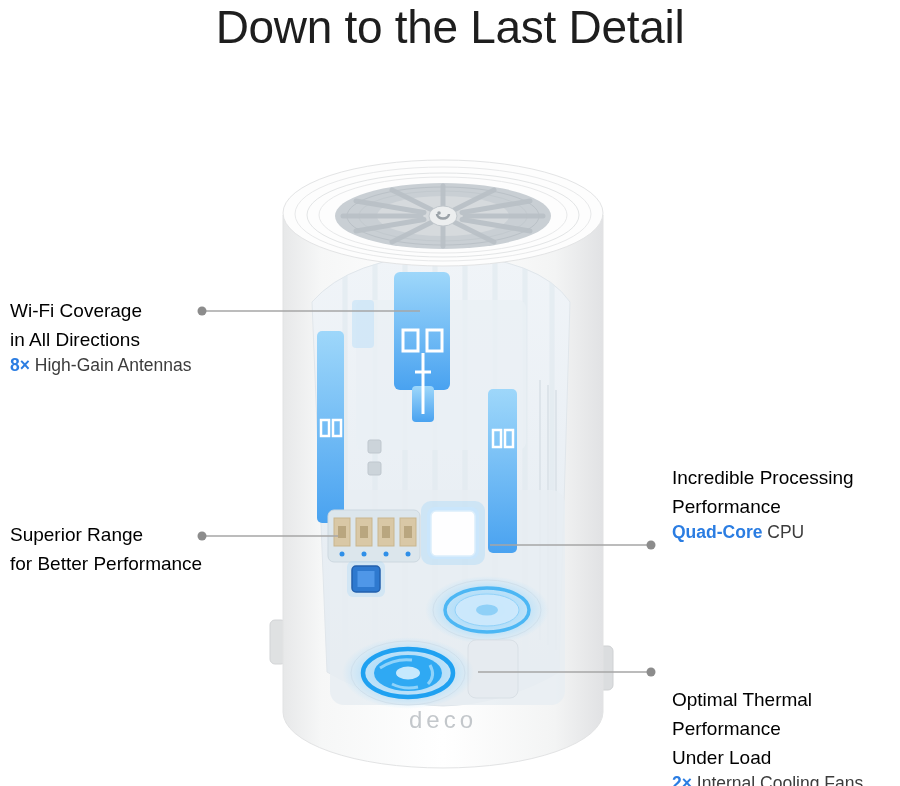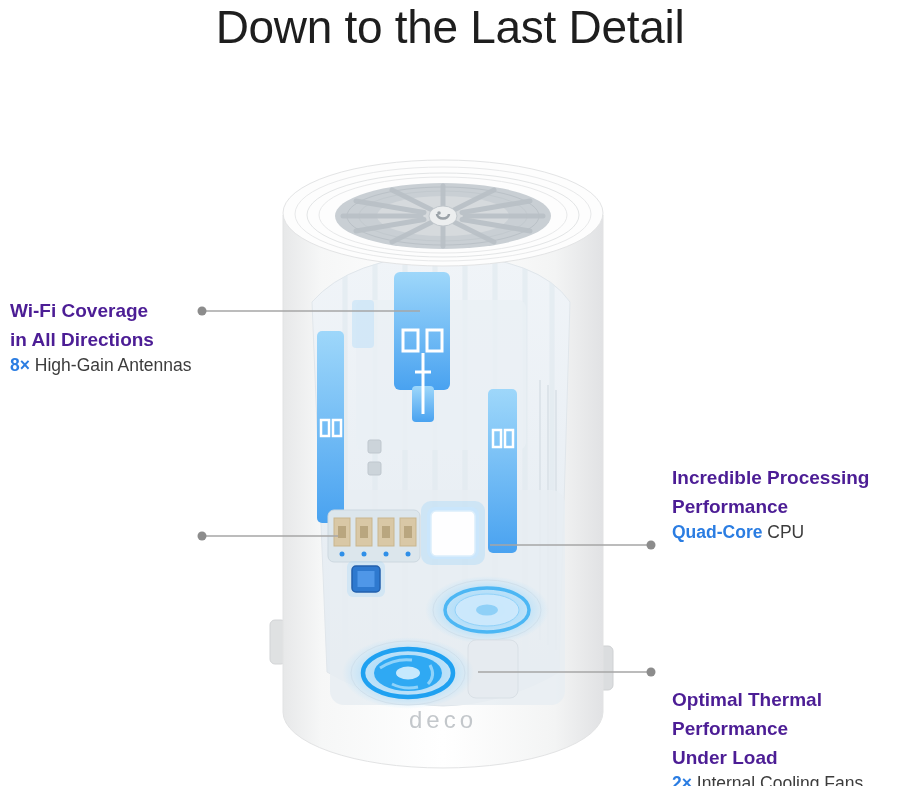--- a/index.html
+++ b/index.html
@@ -22,22 +22,22 @@
     text-align: center;
     font-size: 46px;
     font-weight: 500;
     letter-spacing: -0.3px;
     color: #1e1e1e;
     line-height: 1.2;
   }
   .callout { position: absolute; }
   .co-head {
     font-size: 19px;
-    font-weight: 700;
-    color: #4c1d95;
+    font-weight: 400;
+    color: #000000;
     line-height: 29px;
     white-space: nowrap;
   }
   .co-stat {
     margin-top: 0;
     font-size: 17.5px;
     color: #3c3c3c;
     line-height: 22px;
     white-space: nowrap;
   }
@@ -232,20 +232,24 @@
       <div>Wi-Fi Coverage</div>
       <div>in All Directions</div>
     </div>
     <div class="co-stat">
       <span class="val">8×</span>
       <span class="lbl">High-Gain Antennas</span>
     </div>
   </div>
 
   <div class="callout" style="left:10px; top:520px;">
+    <div class="co-head">
+      <div>Superior Range</div>
+      <div>for Better Performance</div>
+    </div>
   </div>
 
   <div class="callout" style="left:672px; top:463px;">
     <div class="co-head">
       <div>Incredible Processing</div>
       <div>Performance</div>
     </div>
     <div class="co-stat">
       <span class="val">Quad-Core</span>
       <span class="lbl">CPU</span>

